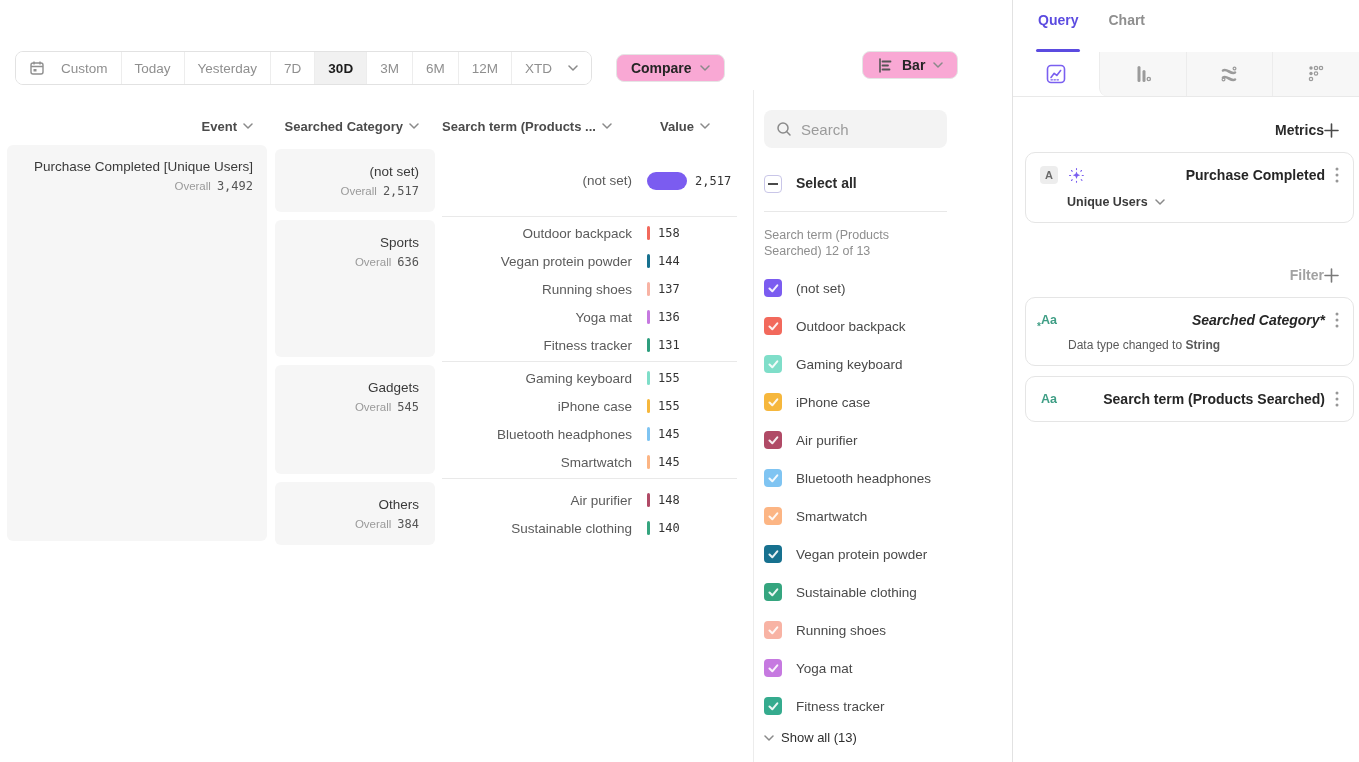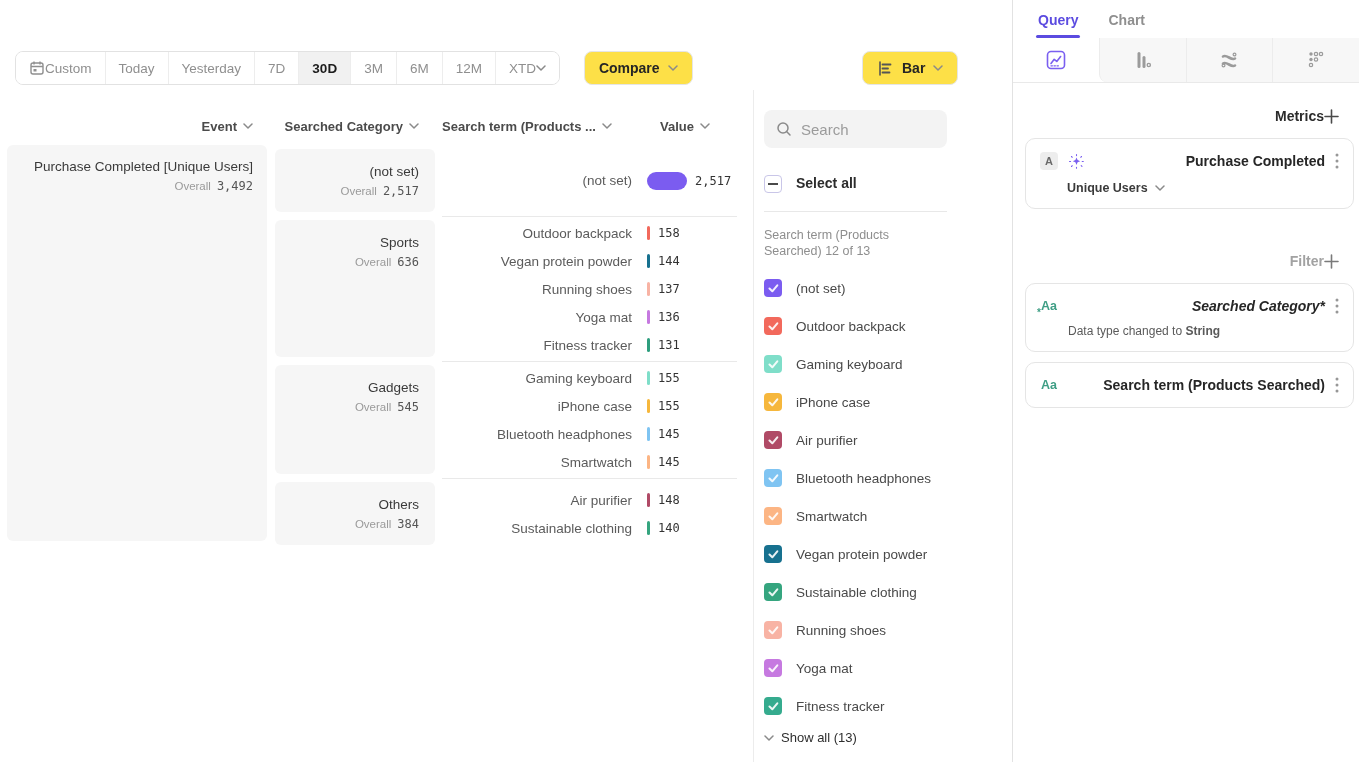--- a/index.html
+++ b/index.html
@@ -4,26 +4,26 @@
 <style>
   * { margin:0; padding:0; box-sizing:border-box; }
   html,body { width:1359px; height:762px; overflow:hidden; background:#fff;
               font-family:"Liberation Sans", sans-serif; color:#3c3c3c; }
   .app { display:flex; width:1359px; height:762px; }
   .main { position:relative; width:1012px; height:762px; }
 
   
   .date-toolbar { position:absolute; top:51px; left:15px; display:flex; align-items:center; }
   .seg { display:inline-flex; border:1px solid #e2e2e2; border-radius:8px; overflow:hidden; background:#fff; height:34px; }
-  .seg-btn { display:flex; align-items:center; gap:0; padding:0 13px; font-size:13.5px; color:#8f8f8f;
+  .seg-btn { display:flex; align-items:center; gap:16px; padding:0 13px; font-size:13.5px; color:#8f8f8f;
              border-left:1px solid #ededed; cursor:pointer; background:#fff; white-space:nowrap; }
   .seg-btn:first-child { border-left:none; }
   .seg-btn.active { color:#1c1c1c; font-weight:700; background:#f1f1f1; }
-  .btn { display:flex; align-items:center; gap:8px; height:34px; border:1px solid #e5e5e5; border-radius:8px;
-         background:#fde047; padding:0 14px; font-size:14px; color:#252525; font-weight:600; cursor:pointer; }
+  .btn { display:flex; align-items:center; gap:8px; height:28px; border:1px solid #e5e5e5; border-radius:8px;
+         background:#f9a8d4; padding:0 14px; font-size:14px; color:#252525; font-weight:600; cursor:pointer; }
   .compare-btn { margin-left:24px; }
   .bar-btn { position:absolute; top:51px; left:862px; }
 
   
   .table { position:absolute; top:116px; left:7px; width:730px; }
   .thead { display:flex; font-size:13px; font-weight:600; color:#4b4b4b; align-items:center; height:20px; margin-bottom:9px; }
   .th { display:flex; align-items:center; gap:6px; }
   .th-event { width:260px; justify-content:flex-end; padding-right:14px; }
   .th-cat { width:160px; margin-left:8px; justify-content:flex-end; padding-right:16px; }
   .th-term { width:218px; margin-left:7px; }
@@ -63,21 +63,21 @@
   .legend-grouplabel { margin-top:15px; font-size:12.5px; line-height:16px; color:#8e8e8e; }
   .legend-list { margin-top:10px; }
   .legend-item { display:flex; align-items:center; height:38px; cursor:pointer; }
   .legend-item .label { margin-left:14px; font-size:13.5px; color:#494949; }
   .showall { display:flex; align-items:center; gap:7px; margin-top:5px; cursor:pointer; }
   .showall .label { font-size:13px; font-weight:400; color:#2e2e2e; }
 
   
   .sidebar { width:347px; height:762px; border-left:1px solid #e2e2e2; background:#fff; }
   .sb-tabs { display:flex; gap:30px; padding:12px 0 0 25px; }
-  .sb-tab { font-size:14px; font-weight:600; color:#8f8f8f; position:relative; padding-bottom:10px; cursor:pointer; }
+  .sb-tab { font-size:14px; font-weight:600; color:#8f8f8f; position:relative; padding-bottom:24px; cursor:pointer; }
   .sb-tab.active { color:#5b4be0; font-weight:700; }
   .sb-tab.active::after { content:""; position:absolute; left:-2px; right:-2px; bottom:0; height:3px;
                           background:#5b4be0; border-radius:2px; }
   .icon-strip { display:flex; height:45px; border-bottom:1px solid #e9e9e9; }
   .icon-tab { flex:1; display:flex; align-items:center; justify-content:center; cursor:pointer; background:#fff; }
   .icon-tab.gray { background:#f7f7f7; border-left:1px solid #ececec; }
   .icon-tab.gray.first { border-bottom-left-radius:8px; }
   .sb-head { display:flex; align-items:center; justify-content:flex-end; padding:0 20px 0 25px; }
   .sb-head .t { font-size:14px; font-weight:700; color:#2b2b2b; }
   .sb-head .t.muted { color:#a2a2a2; }

